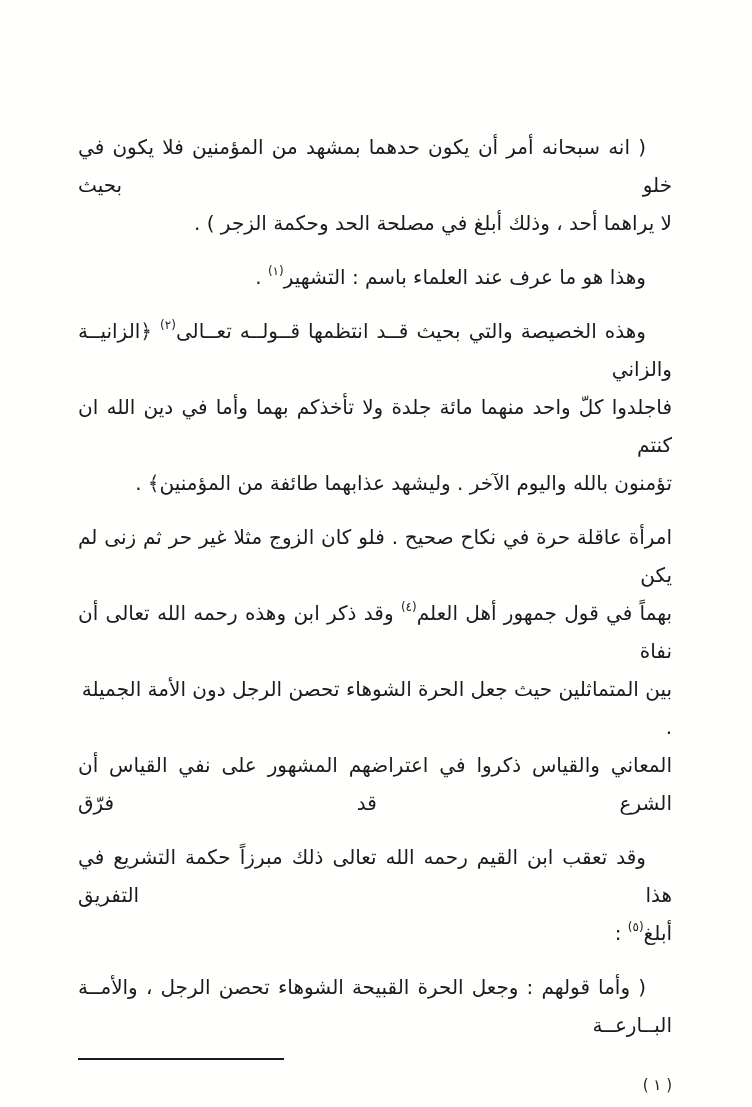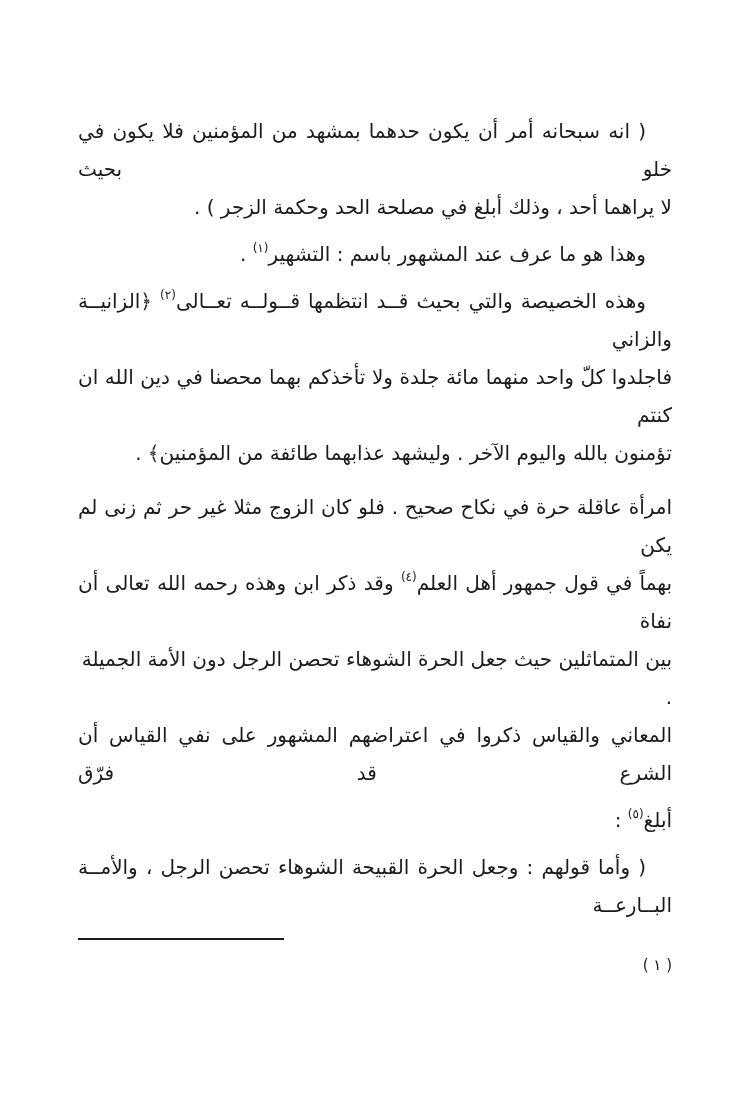--- a/index.html
+++ b/index.html
@@ -17,21 +17,21 @@
     direction: rtl;
     overflow: hidden;
     box-sizing: border-box;
   }
   .textblock {
     position: absolute;
     top: 112px;
     right: 80px;
     width: 594px;
   }
-  .para { margin: 0 0 9px 0; padding: 0; font-size: 20px; line-height: 38px; }
+  .para { margin: 16px 0 9px 0; padding: 0; font-size: 20px; line-height: 38px; }
   .line { display: block; }
   .just { text-align: justify; text-align-last: justify; }
   .indent { text-indent: 26px; }
   sup.fnref {
     font-size: 12px;
     line-height: 0;
     vertical-align: 9px;
     letter-spacing: 0px;
   }
   .heading {
@@ -57,42 +57,43 @@
 
 <div class="page">
   <main class="textblock">
 
     <p class="para">
       <span class="line just indent">( انه سبحانه أمر أن يكون حدهما بمشهد من المؤمنين فلا يكون في خلو بحيث</span>
       <span class="line">لا يراهما أحد ، وذلك أبلغ في مصلحة الحد وحكمة الزجر ) .</span>
     </p>
 
     <p class="para">
-      <span class="line indent"><span>وهذا هو ما عرف عند المشهور باسم : التشهير</span><sup class="fnref">(١)</sup><span> .</span></span>
+      <span class="line indent"><span>وهذا هو ما عرف عند العلماء باسم : التشهير</span><sup class="fnref">(١)</sup><span> .</span></span>
     </p>
 
     <p class="para">
       <span class="line just indent"><span>وهذه الخصيصة والتي بحيث قــد انتظمها قــولــه تعــالى</span><sup class="fnref">(٢)</sup><span> ﴿الزانيــة والزاني</span></span>
-      <span class="line just">فاجلدوا كلّ واحد منهما مائة جلدة ولا تأخذكم بهما محصنا في دين الله ان كنتم</span>
+      <span class="line just">فاجلدوا كلّ واحد منهما مائة جلدة ولا تأخذكم بهما وأما في دين الله ان كنتم</span>
       <span class="line">تؤمنون بالله واليوم الآخر . وليشهد عذابهما طائفة من المؤمنين﴾ .</span>
     </p>
 
     <div class="heading">
       <span class="h1"></span>
       <span class="h2"><span></span><sup class="fnref"></sup></span>
     </div>
 
     <p class="para">
       <span class="line just">امرأة عاقلة حرة في نكاح صحيح . فلو كان الزوج مثلا غير حر ثم زنى لم يكن</span>
       <span class="line just"><span>بهماً في قول جمهور أهل العلم</span><sup class="fnref">(٤)</sup><span> وقد ذكر ابن وهذه رحمه الله تعالى أن نفاة</span></span>
       <span class="line">بين المتماثلين حيث جعل الحرة الشوهاء تحصن الرجل دون الأمة الجميلة .</span>
       <span class="line just">المعاني والقياس ذكروا في اعتراضهم المشهور على نفي القياس أن الشرع قد فرّق</span>
     </p>
 
     <p class="para">
+      <span class="line just indent">وقد تعقب ابن القيم رحمه الله تعالى ذلك مبرزاً حكمة التشريع في هذا التفريق</span>
       <span class="line"><span>أبلغ</span><sup class="fnref">(٥)</sup><span> :</span></span>
     </p>
 
     <p class="para">
       <span class="line just indent">( وأما قولهم : وجعل الحرة القبيحة الشوهاء تحصن الرجل ، والأمــة البــارعــة</span>
     </p>
 
     <div class="fnsep"></div>
 
     <div class="footnotes">

